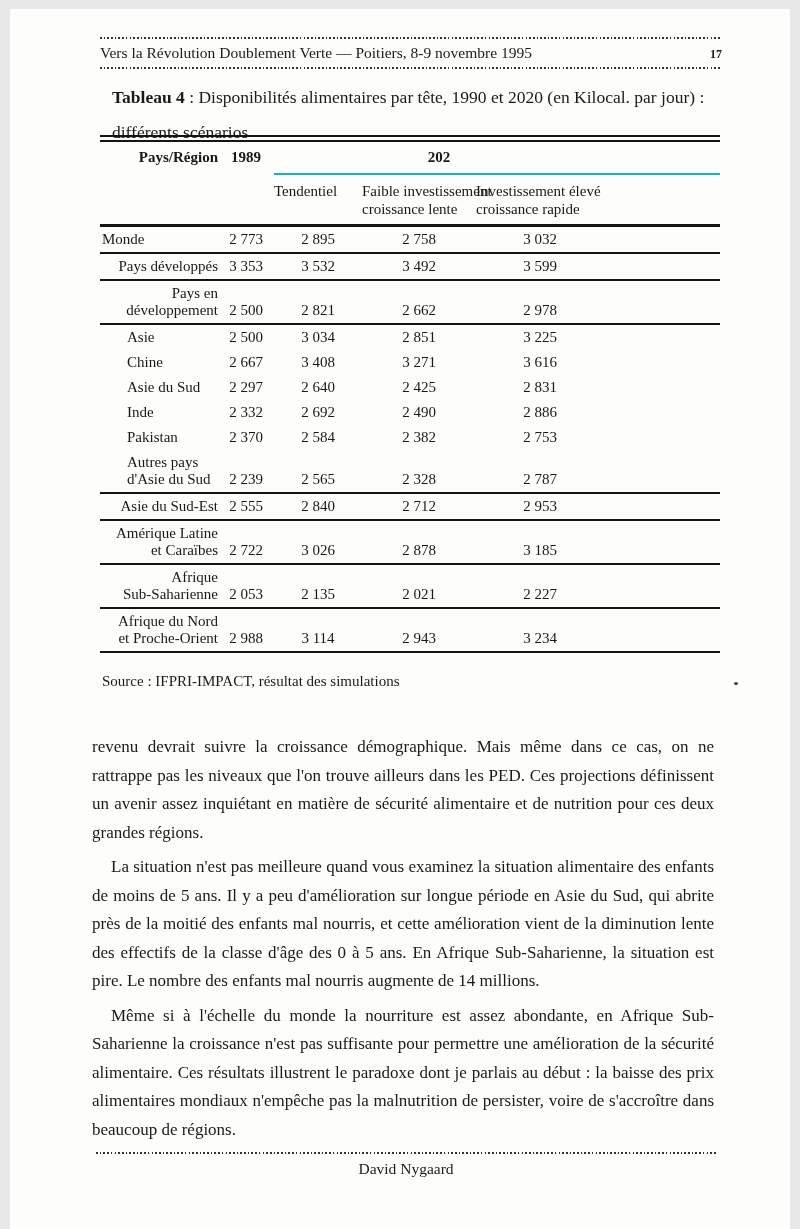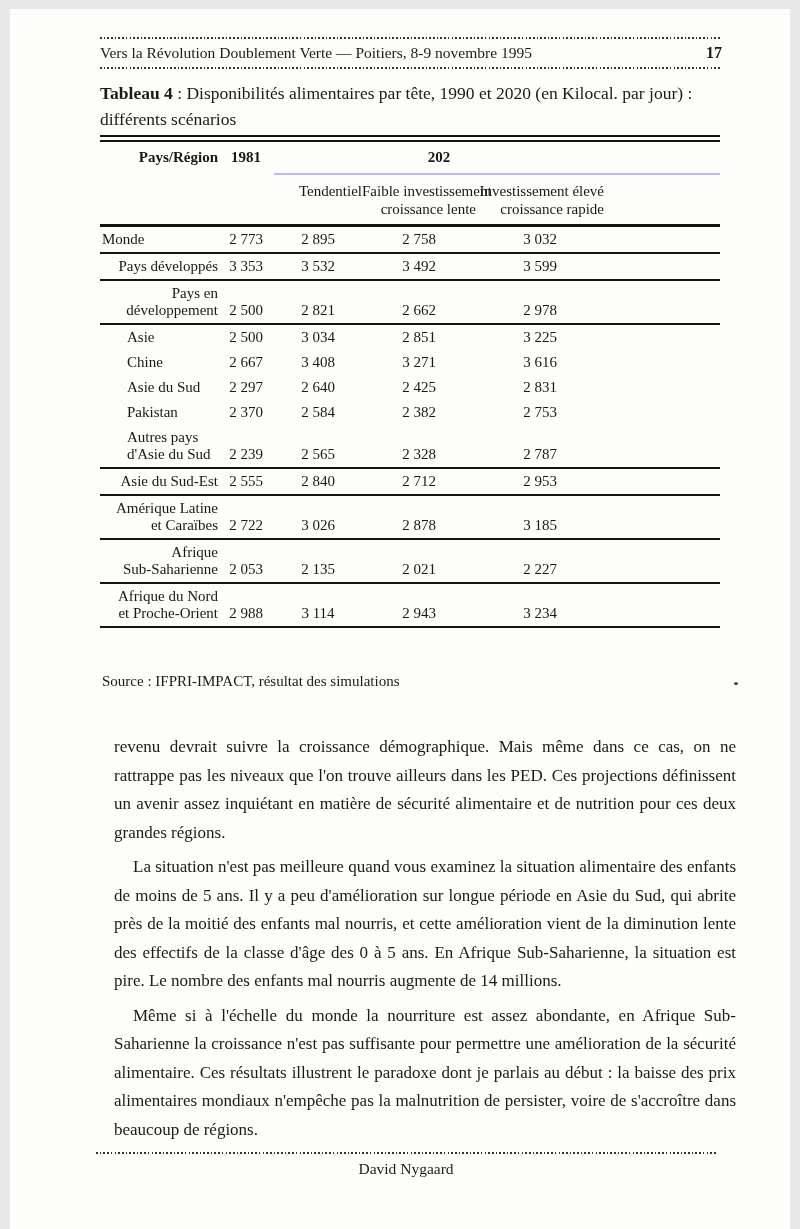--- a/index.html
+++ b/index.html
@@ -10,47 +10,47 @@
     overflow:hidden;
   }
   .dotted{
     height:3px;
     background-image:repeating-linear-gradient(to right,#35332e 0,#35332e 1.6px,transparent 1.6px,transparent 3.7px);
     background-position:0 50%;background-size:100% 2.4px;background-repeat:no-repeat;
   }
   
   .running-head{position:absolute;top:28px;left:90px;width:622px;}
   .head-row{display:flex;justify-content:space-between;align-items:baseline;padding:4px 0 5px;font-size:15.5px;}
-  .head-row .pagenum{font-weight:bold;font-size:16px;}
-  
-  .caption{position:absolute;top:71px;left:90px;width:624px;font-size:17.5px;line-height:26px;}
+  .head-row .pagenum{font-weight:bold;font-size:12px;}
+  
+  .caption{position:absolute;top:71px;left:102px;width:624px;font-size:17.5px;line-height:35px;}
   .caption .b{font-weight:bold;}
   
   .tblwrap{position:absolute;top:126px;left:90px;width:620px;border-top:7px double #15140f;}
   table.tbl{width:620px;border-collapse:collapse;table-layout:fixed;font-size:15px;color:#191813;}
   .tbl th,.tbl td{margin:0;}
   .tbl thead th{font-size:15px;vertical-align:top;}
   .tbl .hr1 th{font-weight:bold;padding:7px 0 4px;line-height:17px;}
   .tbl .hr1 th.c1h{text-align:right;padding-left:2px;}
   .tbl .hr1 th.c2h{text-align:center;}
-  .tbl .hr1 th.grp{text-align:center;border-bottom:2px solid #c4b5fd;padding-bottom:7px;}
-  .tbl .sub th{font-weight:normal;text-align:right;white-space:pre;line-height:18px;
+  .tbl .hr1 th.grp{text-align:center;border-bottom:2px solid #14b8a6;padding-bottom:7px;}
+  .tbl .sub th{font-weight:normal;text-align:left;white-space:pre;line-height:18px;
                padding:7px 0 6px;border-bottom:3px solid #15140f;}
   .tbl tbody td{vertical-align:bottom;line-height:17px;padding:4px 0 4px;}
   .tbl tbody td.name{text-align:left;white-space:pre;overflow:visible;}
   .tbl tbody td.num{text-align:center;}
   .tbl tbody .i0 td.name{padding-left:2px;}
   .tbl tbody .i1 td.name{padding-left:15px;text-align:right;}
   .tbl tbody .i2 td.name{padding-left:27px;}
   .tbl tbody tr.rule td{border-bottom:2px solid #15140f;}
   .tbl tbody tr.last td{border-bottom:2.5px solid #15140f;}
   .tbl td.c5v,.tbl th.c5h{padding-right:116px;}
   .source{position:absolute;top:664px;left:92px;font-size:15px;}
   
-  .body-text{position:absolute;top:724px;left:104px;width:622px;font-size:17px;line-height:28.5px;text-align:justify;}
+  .body-text{position:absolute;top:724px;left:82px;width:622px;font-size:17px;line-height:28.5px;text-align:justify;}
   .body-text p{margin:0 0 6px 0;}
   .body-text p.ind{text-indent:19px;}
   
   .doc-footer{position:absolute;top:1143px;left:86px;width:620px;}
   .doc-footer .author{ text-align:center;font-size:15.5px;padding-top:5px;}
   .speck{position:absolute;left:724px;top:673px;width:4px;height:3px;background:#44423c;border-radius:50%;}
 </style>
 </head>
 <body>
 
@@ -74,21 +74,21 @@
     <colgroup>
       <col style="width:118px">
           <col style="width:56px">
           <col style="width:88px">
           <col style="width:114px">
           <col style="width:244px">
     </colgroup>
     <thead>
       <tr class="hr1">
         <th class="c1h">Pays/Région</th>
-        <th class="c2h">1981</th>
+        <th class="c2h">1989</th>
         <th class="grp c5h" colspan="3">202</th>
       </tr>
       <tr class="sub">
         <th></th>
         <th></th>
         <th>Tendentiel</th>
         <th>Faible investissement
 croissance lente</th>
         <th class="c5h">Investissement élevé
 croissance rapide</th>
@@ -132,20 +132,27 @@
         <td class="num c5v">3 616</td>
       </tr>
       <tr class="i2">
         <td class="name">Asie du Sud</td>
         <td class="num">2 297</td>
         <td class="num">2 640</td>
         <td class="num">2 425</td>
         <td class="num c5v">2 831</td>
       </tr>
       <tr class="i2">
+        <td class="name">Inde</td>
+        <td class="num">2 332</td>
+        <td class="num">2 692</td>
+        <td class="num">2 490</td>
+        <td class="num c5v">2 886</td>
+      </tr>
+      <tr class="i2">
         <td class="name">Pakistan</td>
         <td class="num">2 370</td>
         <td class="num">2 584</td>
         <td class="num">2 382</td>
         <td class="num c5v">2 753</td>
       </tr>
       <tr class="i2 rule">
         <td class="name">Autres pays
 d'Asie du Sud</td>
         <td class="num">2 239</td>

